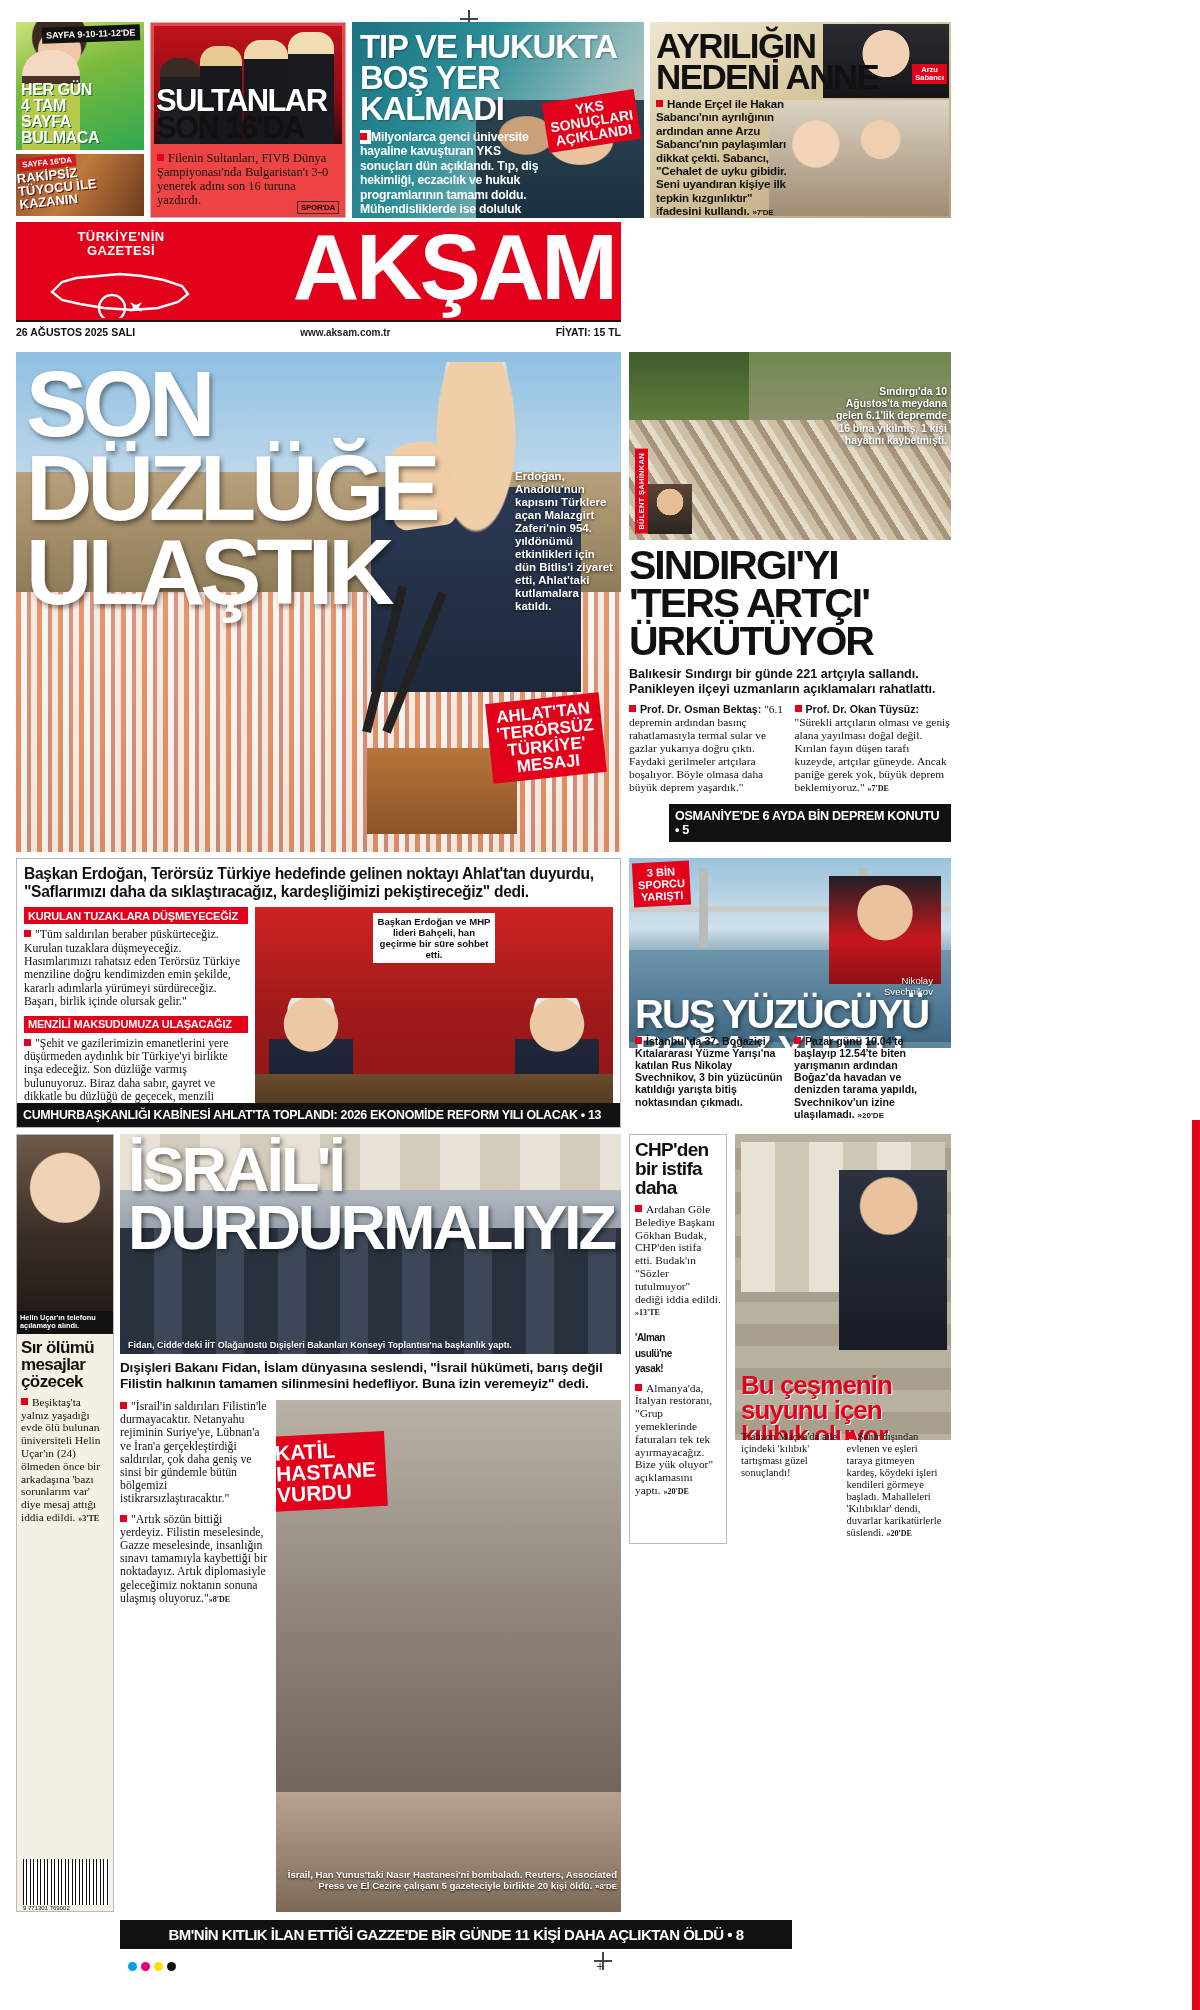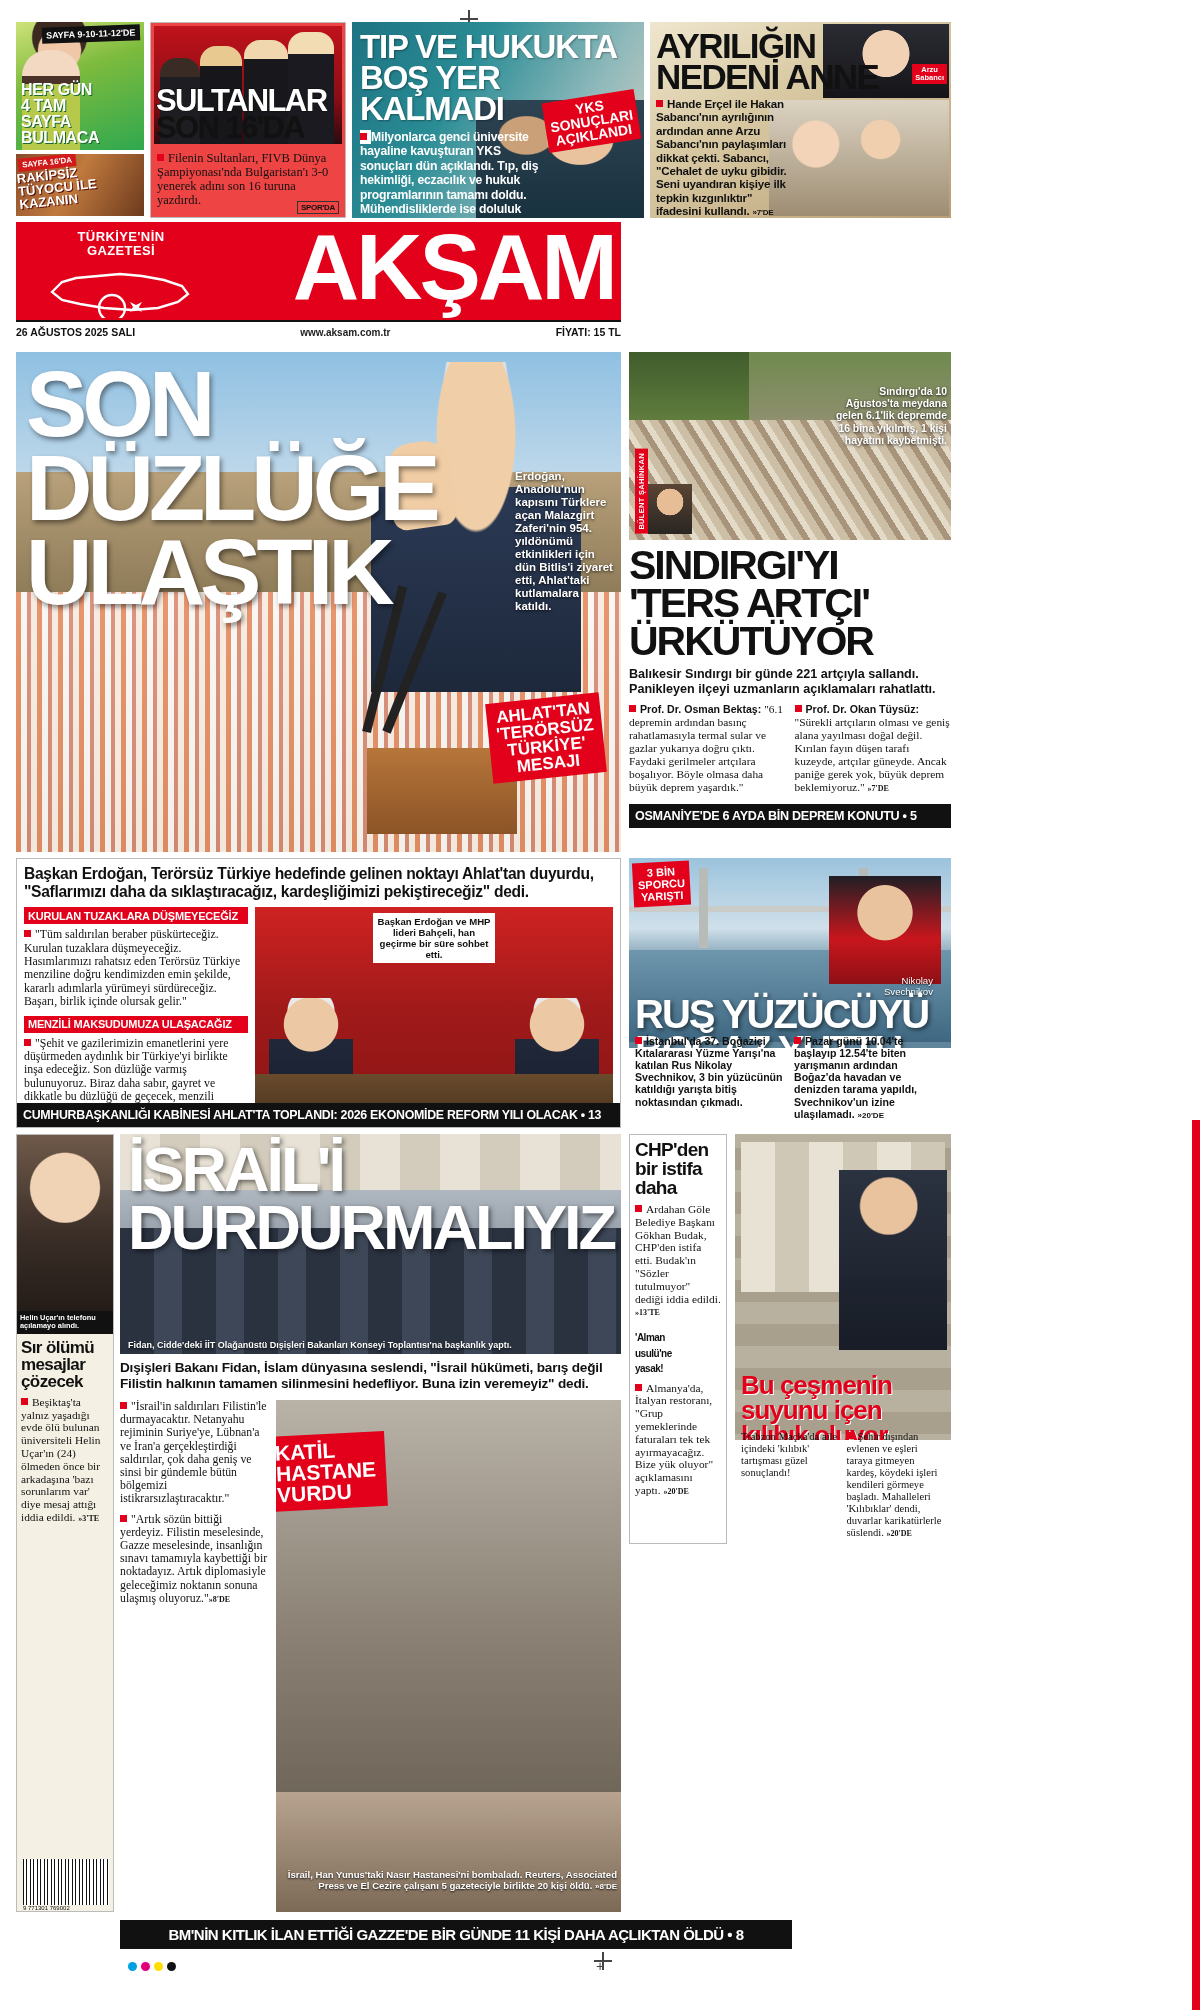--- a/index.html
+++ b/index.html
@@ -173,21 +173,21 @@
   .sind .byline .face { width:44px; height:50px;
      background:radial-gradient(circle at 50% 36%, #e6bd94 0 34%, transparent 35%),
       linear-gradient(180deg,#5a4434 0%,#2a2622 100%); }
   .sind h2 { margin-top:6px; font-weight:bold; font-size:41px; line-height:38px;
      letter-spacing:-2px; text-transform:uppercase; }
   .sind .sub { margin-top:7px; font-weight:bold; font-size:12.6px; line-height:14.6px; }
   .sind .quotes { display:flex; gap:9px; margin-top:7px; }
   .sind .quotes .q { flex:1; font-family:"Liberation Serif",serif; font-size:11.4px; line-height:12.9px; }
   .sind .quotes .q b { font-family:"Liberation Sans",sans-serif; font-size:10.6px; }
   .blackbar { margin-top:8px; background:#111; color:#fff; font-weight:bold; font-size:12.6px;
-     padding:5px 6px; letter-spacing:-0.3px; }
+     padding:5px 6px; letter-spacing:-0.3px;margin-left:40px; }
 
   
   .erdblock { position:absolute; left:16px; top:858px; width:605px; height:270px;
      border:1px solid #bbb; background:#fff; }
   .erdblock .kicker { margin:6px 7px 0 7px; font-weight:bold; font-size:15.6px; line-height:17.6px; letter-spacing:-0.3px; }
   .erdblock .body { display:flex; gap:7px; margin:7px; }
   .erdblock .col { width:224px; }
   .erdblock .redhead { background:#e2001a; color:#fff; font-weight:bold; font-size:11px;
      padding:2.5px 4px; letter-spacing:-0.2px; margin-bottom:4px; }
   .erdblock .txt { font-family:"Liberation Serif",serif; font-size:11.8px; line-height:13.4px; }

